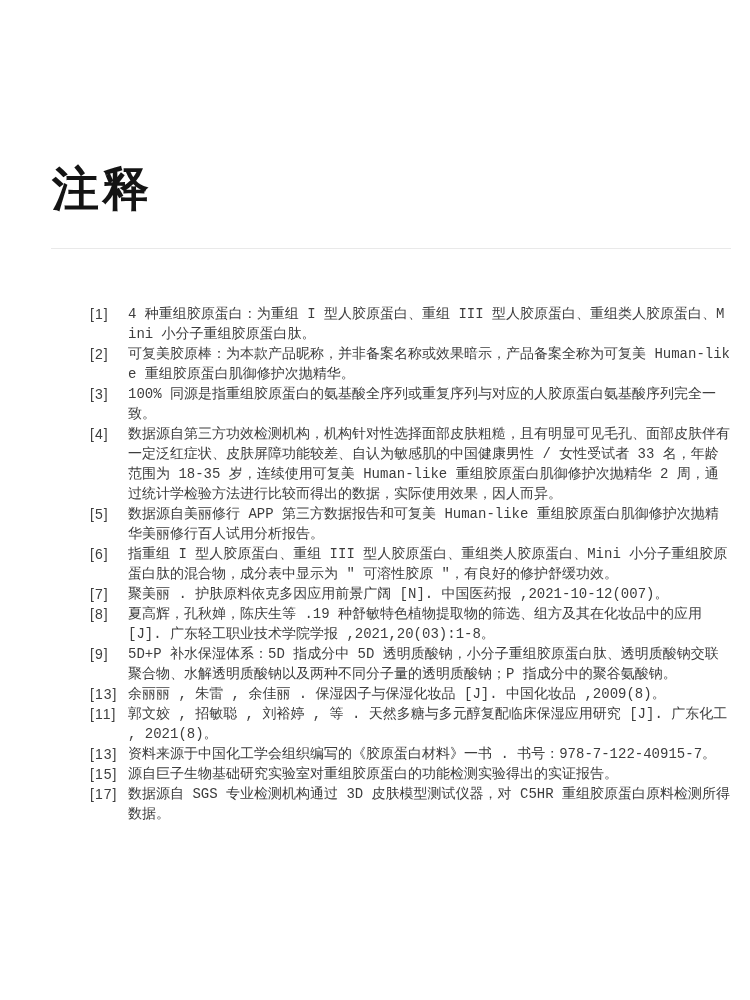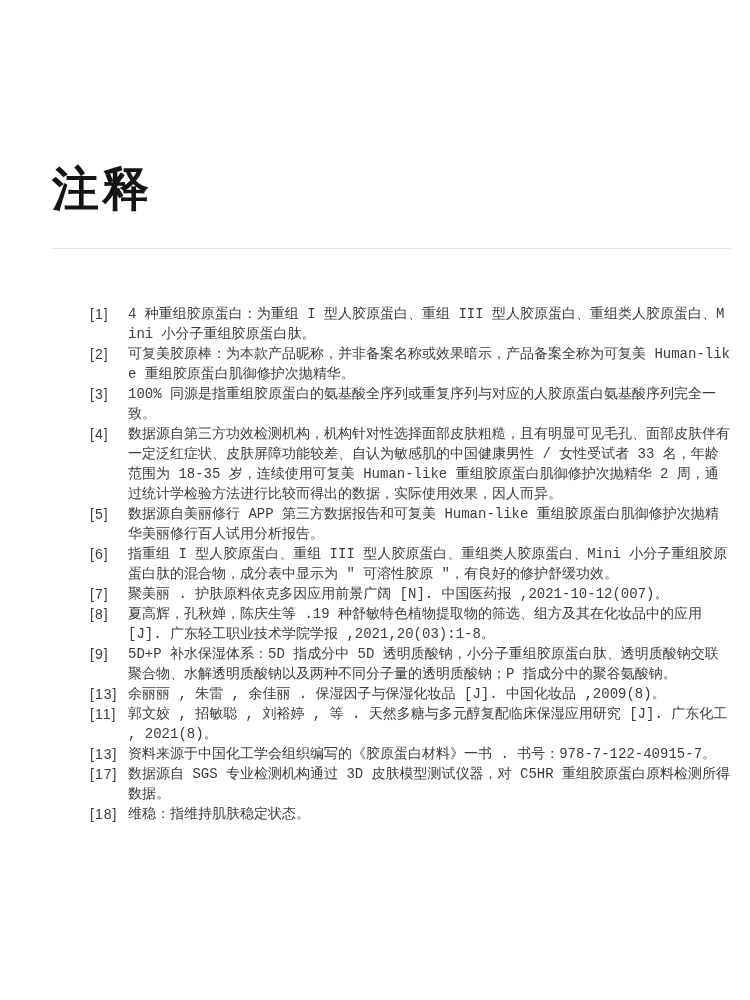--- a/index.html
+++ b/index.html
@@ -109,21 +109,21 @@
       </div>
       <div class="footnote">
         <span class="fn-num">[11]</span>
         <span class="fn-text">郭文姣 , 招敏聪 , 刘裕婷 , 等 . 天然多糖与多元醇复配临床保湿应用研究 [J]. 广东化工 , 2021(8)。</span>
       </div>
       <div class="footnote">
         <span class="fn-num">[13]</span>
         <span class="fn-text">资料来源于中国化工学会组织编写的《胶原蛋白材料》一书 . 书号：978-7-122-40915-7。</span>
       </div>
       <div class="footnote">
+        <span class="fn-num">[15]</span>
+        <span class="fn-text">源自巨子生物基础研究实验室对重组胶原蛋白的功能检测实验得出的实证报告。</span>
+      </div>
+      <div class="footnote">
         <span class="fn-num">[17]</span>
         <span class="fn-text">数据源自 SGS 专业检测机构通过 3D 皮肤模型测试仪器，对 C5HR 重组胶原蛋白原料检测所得数据。</span>
-      </div>
-      <div class="footnote">
-        <span class="fn-num">[18]</span>
-        <span class="fn-text">维稳：指维持肌肤稳定状态。</span>
       </div>
     </div>
 </div>
 
 </body></html>

